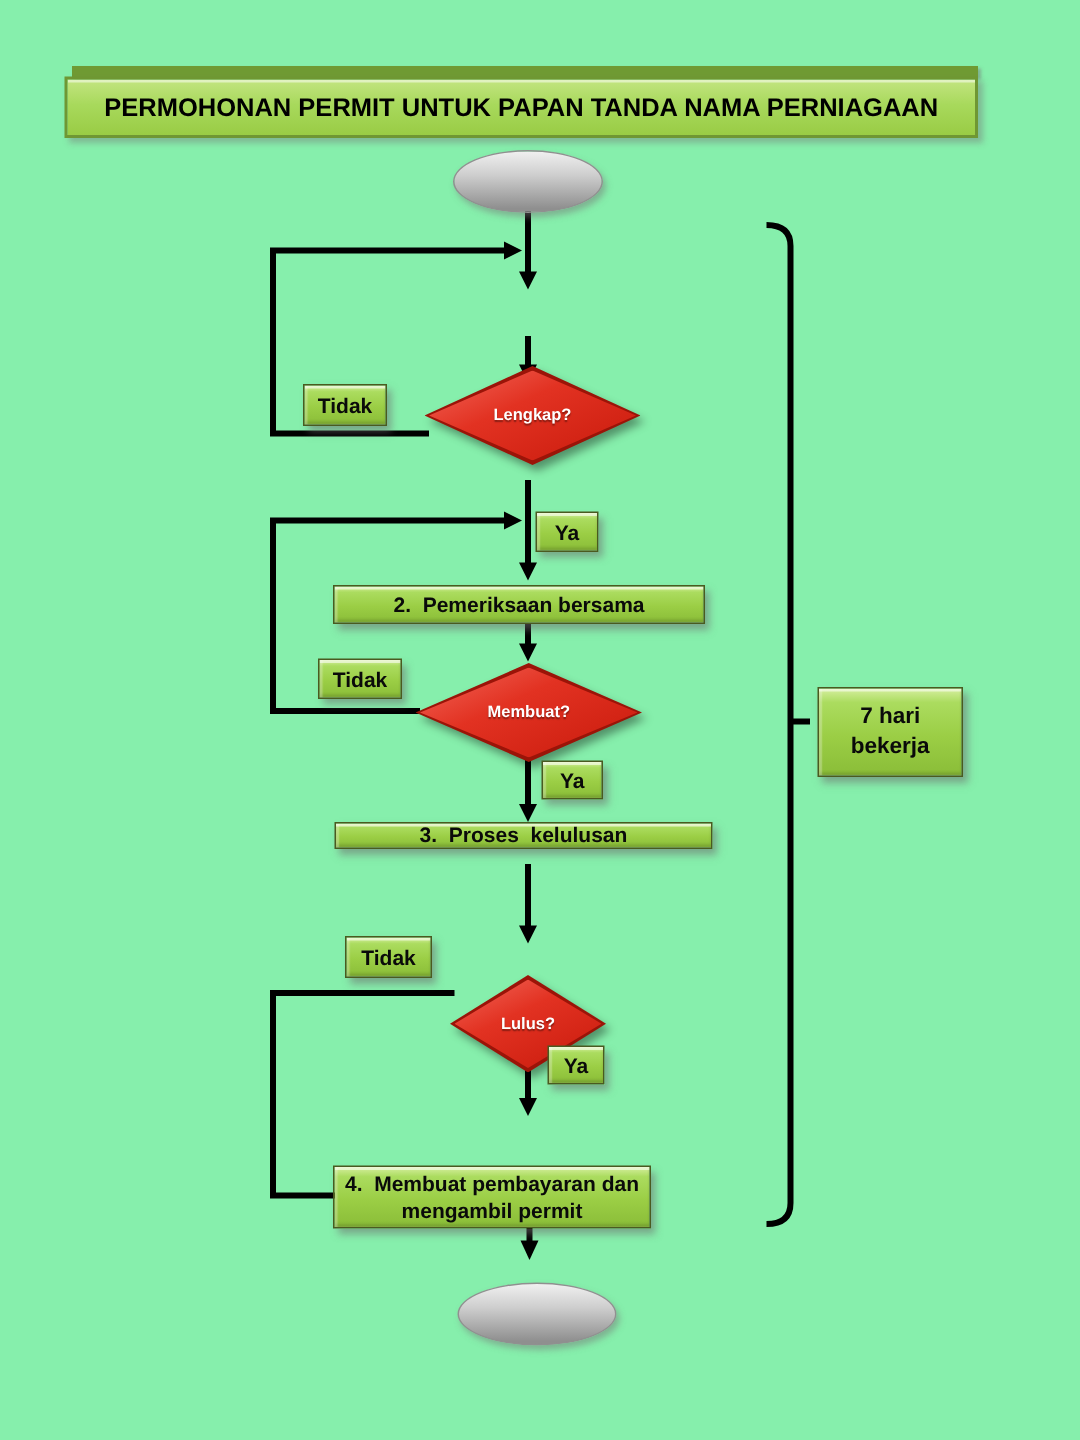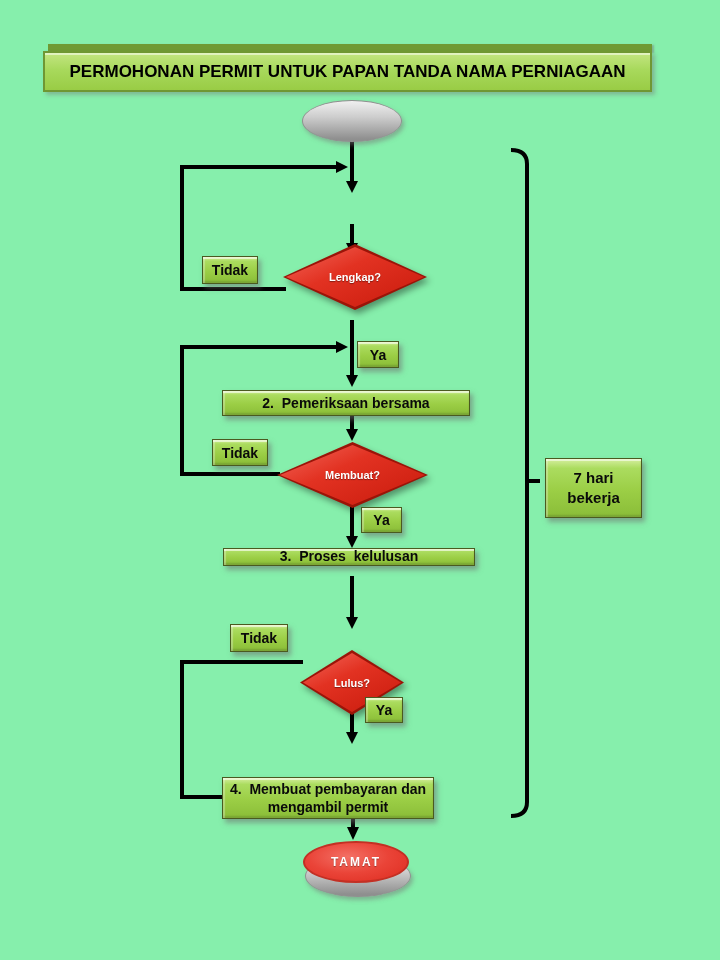--- a/index.html
+++ b/index.html
@@ -189,23 +189,20 @@
     <span>Ya</span>
   </div>
 
   <div class="gbox step" style="left:222px; top:744px; width:212px; height:42px;margin-top:33px;">
     <span>4.  Membuat pembayaran dan
 mengambil permit</span>
   </div>
 
   <div class="term" style="left:303px; top:841px; width:108px; height:56px;">
     <div class="base"></div>
-    <div class="top">
-      <span class="tlabel">TAMAT</span>
-    </div>
   </div>
 
   <div class="gbox duration" style="left:545px; top:458px; width:97px; height:60px;">
     <span style="white-space:pre-line;">7 hari
 bekerja</span>
   </div>
 
 </div>
 
 </body></html>

